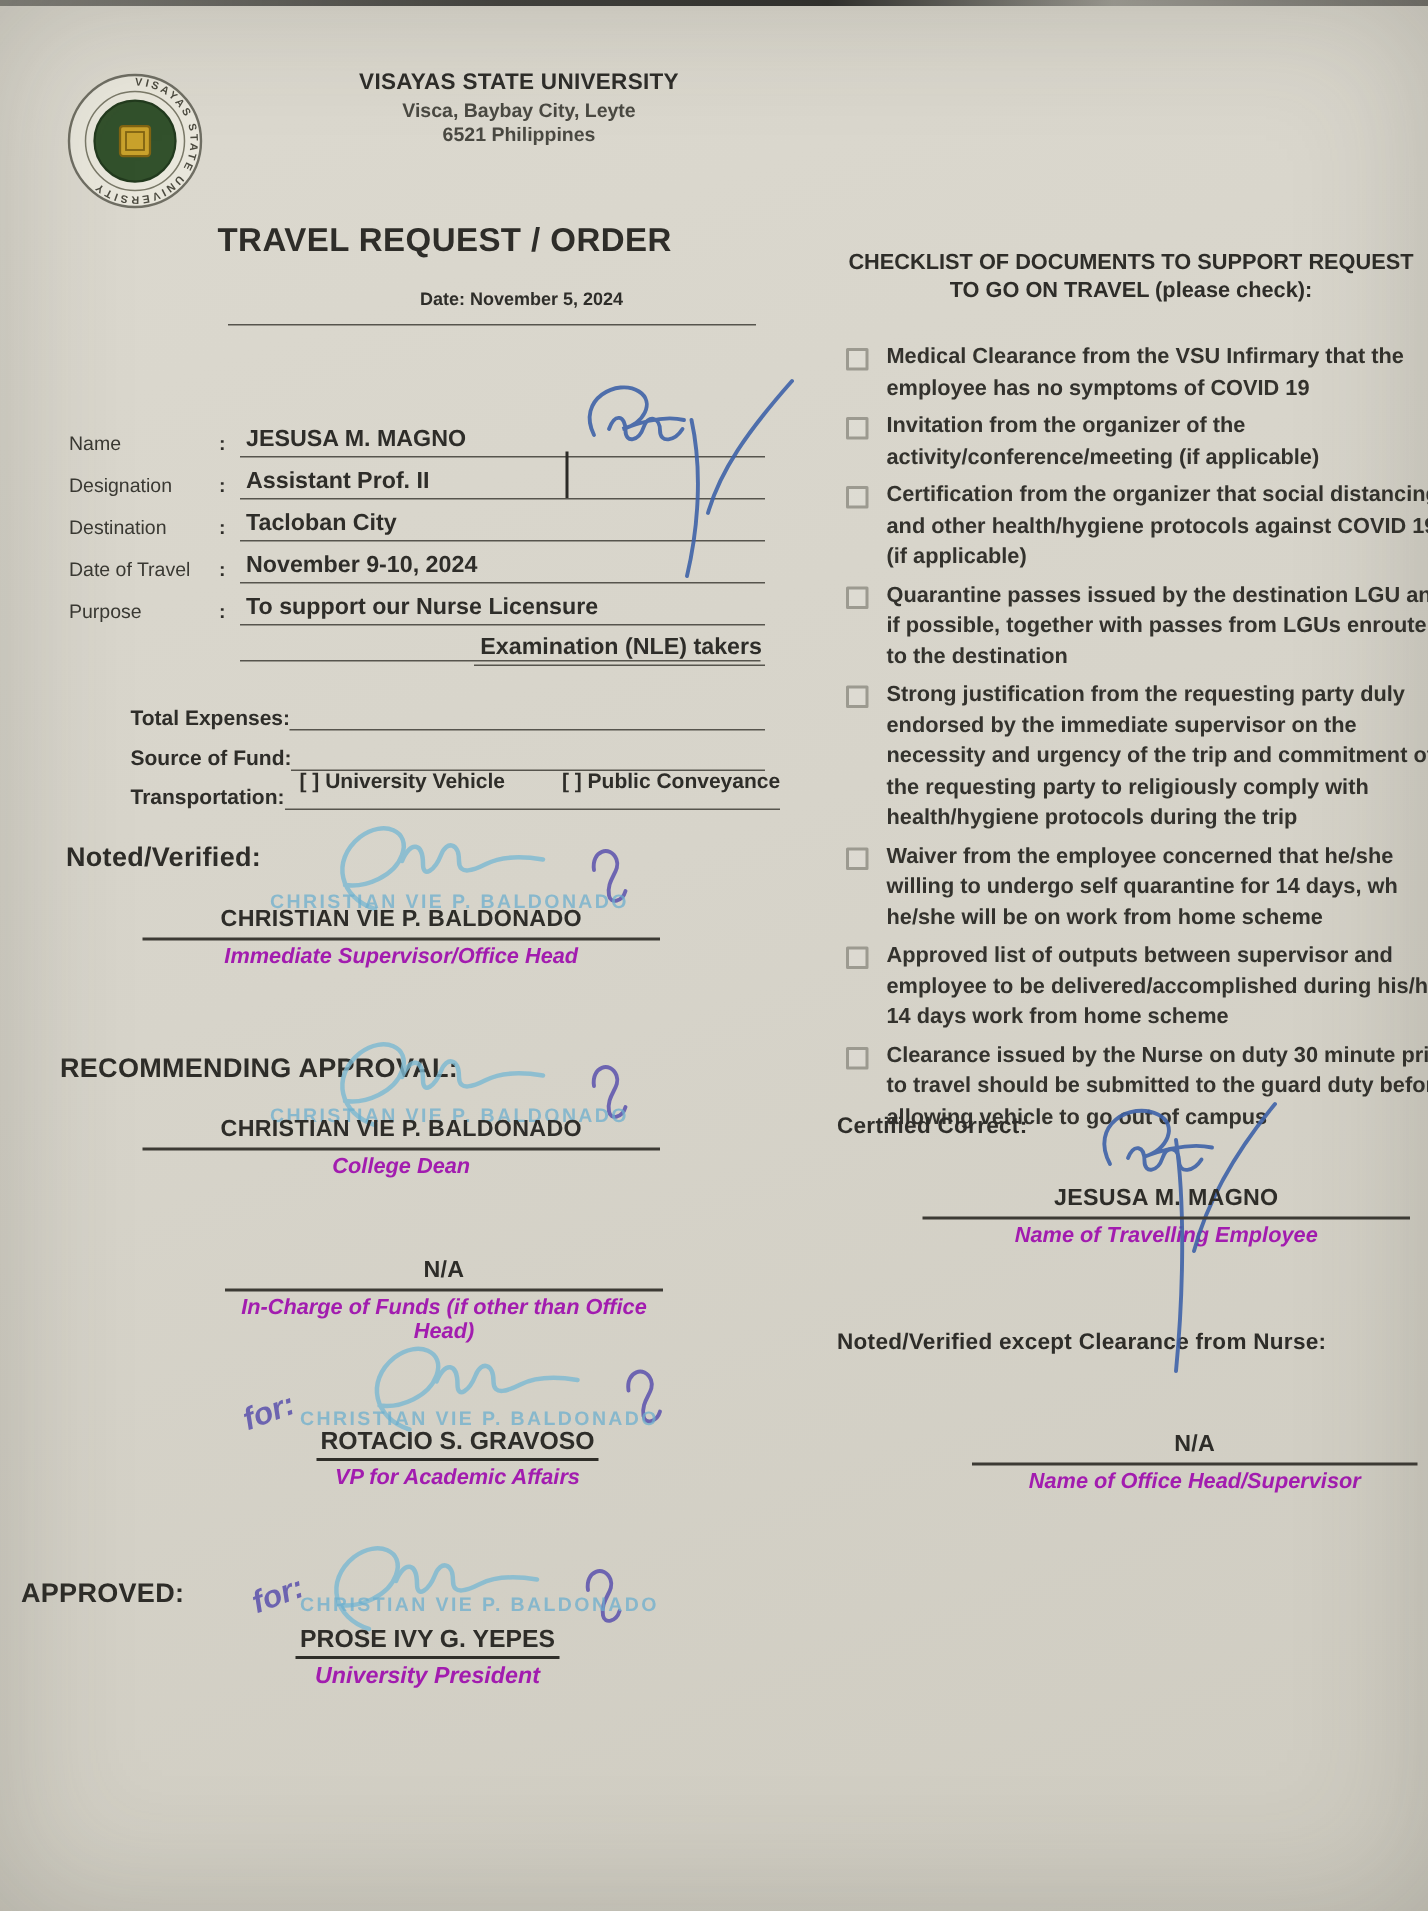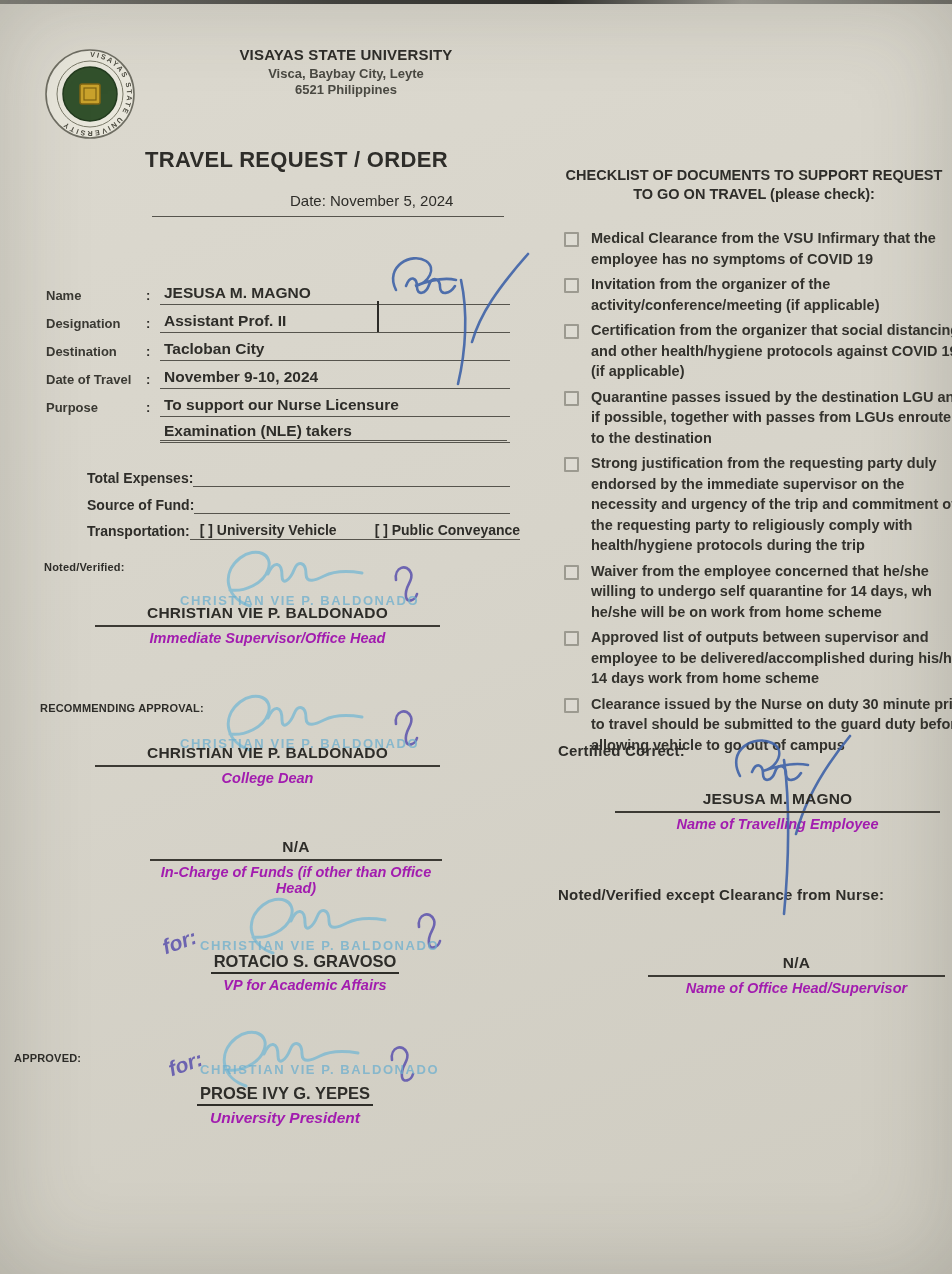--- a/index.html
+++ b/index.html
@@ -10,39 +10,39 @@
     color:#2e2d29;
   }
   body::after{content:"";position:absolute;inset:0;pointer-events:none;
     box-shadow:inset 0 0 90px rgba(60,58,48,.22);}
   .abs{position:absolute;}
   
   .hdr{left:228px;top:46px;width:236px;text-align:center;}
   .hdr .uni{font-size:15px;font-weight:700;letter-spacing:.2px;}
   .hdr .adr{font-size:13px;font-weight:600;color:#4a4942;margin-top:3px;}
   .formtitle{left:145px;top:147px;font-size:22px;font-weight:700;letter-spacing:.3px;}
-  .dateline{left:280px;top:192px;font-size:15px;font-weight:400;margin-left:10px;}
+  .dateline{left:280px;top:192px;font-size:12px;font-weight:700;}
   .uline{position:absolute;border-bottom:1.6px solid #56544d;}
   
   .frow{position:absolute;left:46px;width:464px;display:flex;align-items:flex-end;height:24px;}
-  .flabel{width:100px;font-size:13px;font-weight:700;color:#3a3933;flex-shrink:0;padding-bottom:2px;}
+  .flabel{width:100px;font-size:13px;font-weight:400;color:#3a3933;flex-shrink:0;padding-bottom:2px;}
   .fcolon{width:14px;font-size:13px;font-weight:700;flex-shrink:0;padding-bottom:2px;}
   .fvalue{flex:1;border-bottom:1.6px solid #56544d;font-size:15.5px;font-weight:600;
     padding:0 2px 2px 4px;white-space:nowrap;}
   .fvalue.bold{font-weight:700;}
   .exp-row{position:absolute;left:46px;width:464px;display:flex;align-items:flex-end;height:24px;}
   .exp-label{font-size:14px;font-weight:700;flex-shrink:0;padding-bottom:1px;margin-left:41px;}
   .exp-line{flex:1;border-bottom:1.6px solid #56544d;font-size:14px;font-weight:700;
-    padding:0 0 1px 10px;white-space:nowrap;display:flex;gap:38px;align-items:flex-end;}
+    padding:0 0 11px 10px;white-space:nowrap;display:flex;gap:38px;align-items:flex-end;}
   
   .sigwrap{position:absolute;text-align:center;}
   .signame{font-size:15.5px;font-weight:700;border-bottom:2px solid #3c3a34;
     padding-bottom:3px;letter-spacing:.2px;position:relative;z-index:5;}
   .sigrole{font-size:14.5px;font-weight:700;font-style:italic;margin-top:3px;color:#a21caf;}
-  .seclabel{font-size:11px;font-weight:700;letter-spacing:.2px;}
+  .seclabel{font-size:18px;font-weight:700;letter-spacing:.2px;}
   .inline-name{font-size:16.5px;font-weight:700;border-bottom:2.4px solid #2f2e29;
     padding:0 3px 1px 3px;display:inline-block;position:relative;z-index:5;}
   
   .cl-title{left:552px;top:166px;width:404px;text-align:center;font-size:14.5px;font-weight:700;line-height:19px;}
   .cl-items{left:564px;top:228px;width:404px;display:flex;flex-direction:column;gap:5px;}
   .cl-item{display:flex;align-items:flex-start;}
   .cl-box{width:11px;height:11px;border:2px solid #9c9a90;border-radius:1px;
     margin:4px 12px 0 0;flex-shrink:0;background:rgba(255,255,255,.15);}
   .cl-text{font-size:14.5px;font-weight:700;line-height:20.5px;color:#33322d;}
   
@@ -104,21 +104,21 @@
 <div class="frow" style="top:365px;">
   <span class="flabel">Date of Travel</span>
   <span class="fcolon">:</span>
   <span class="fvalue">November 9-10, 2024</span>
 </div>
 <div class="frow" style="top:393px;">
   <span class="flabel">Purpose</span>
   <span class="fcolon">:</span>
   <span class="fvalue">To support our Nurse Licensure</span>
 </div>
-<div class="frow" style="top:419px;">
+<div class="frow" style="top:419px;flex-direction:column;">
   <span class="flabel"></span>
   <span class="fcolon"></span>
   <span class="fvalue">Examination (NLE) takers</span>
 </div>
 <div class="uline" style="left:160px;top:440px;width:347px;"></div>
 
 <div class="exp-row" style="top:463px;">
   <span class="exp-label">Total Expenses:</span>
   <span class="exp-line"></span>
 </div>

